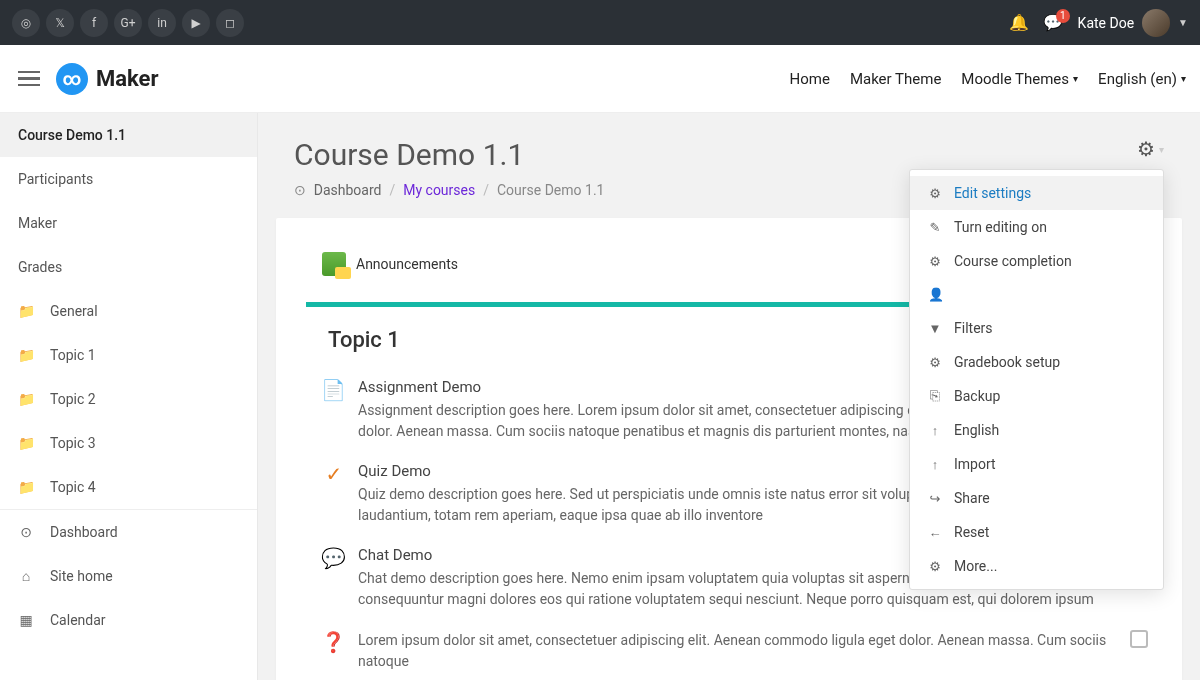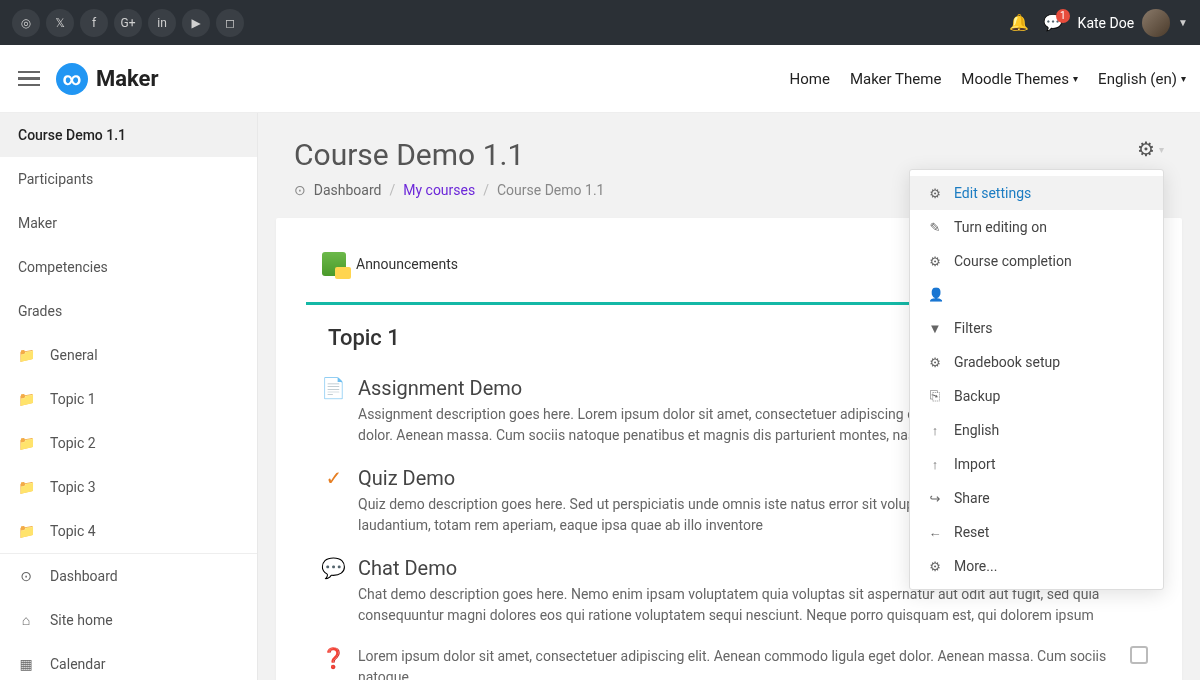--- a/index.html
+++ b/index.html
@@ -41,28 +41,28 @@
 .gear-dropdown { position:relative; }
 .gear-btn { cursor:pointer; color:#555; font-size:20px; display:flex; gap:4px; align-items:center; }
 
 .dropdown-menu { position:absolute; right:0; top:32px; background:#fff; border:1px solid #ddd; border-radius:3px; box-shadow:0 4px 20px rgba(0,0,0,0.12); min-width:255px; padding:6px 0; z-index:100; }
 .dropdown-item { padding:9px 18px; display:flex; align-items:center; gap:12px; cursor:pointer; color:#444; font-size:14px; }
 .dropdown-item:first-child { background:#f2f2f2; }
 .dropdown-item:first-child .dd-label { color:#1b7cc2; }
 .dd-icon { width:14px; text-align:center; color:#666; font-size:13px; }
 
 .content-card { background:#fff; margin: 10px 18px 20px; border-radius:2px; padding: 24px 30px; box-shadow: 0 1px 3px rgba(0,0,0,0.04); }
-.announce { display:flex; align-items:center; gap:10px; padding:10px 0 26px 16px; border-bottom:3px solid #14b8a6; margin-bottom:20px; }
+.announce { display:flex; align-items:center; gap:10px; padding:10px 0 26px 16px; border-bottom:5px solid #14b8a6; margin-bottom:20px; }
 .announce-icon { width:24px; height:24px; background:linear-gradient(#6cb94a,#4a9a2a); border-radius:3px; position:relative; }
 .announce-icon::after { content:''; position:absolute; width:16px; height:12px; background:#ffd54f; border-radius:2px; bottom:-3px; right:-5px; }
 .topic-title { font-size:22px; font-weight:500; color:#333; margin: 0 0 16px 22px; }
 .activity-item { display:flex; gap:12px; padding:10px 0 10px 16px; align-items:flex-start; }
 .activity-icon { width:24px; height:24px; flex-shrink:0; display:flex; align-items:center; justify-content:center; font-size:20px; }
 .activity-body { flex:1; }
-.activity-name { color:#444; font-size:20px; margin-bottom:4px; }
+.activity-name { color:#444; font-size:15px; margin-bottom:4px; }
 .activity-desc { color:#666; font-size:14px; line-height:1.5; max-width:760px; }
 .activity-check { width:18px; height:18px; border:2px solid #bbb; border-radius:3px; margin-left:auto; margin-right:4px; flex-shrink:0; }
 </style>
 </head>
 <body>
 
 <div class="topbar">
   <div class="social-icons">
     <div class="circ">◎</div>
     <div class="circ">𝕏</div>
@@ -102,21 +102,20 @@
       <div class="nav-link">English (en)<span style="font-size: 10px;">▾</span></div>
     </div>
 </div>
 
 <div class="layout">
   <div class="sidebar">
     <div id="side-course">
         <div class="side-item active">Course Demo 1.1</div>
         <div class="side-item">Participants</div>
         <div class="side-item">Maker</div>
-        <div class="side-item">Competencies</div>
         <div class="side-item">Grades</div>
       </div>
     <div id="side-topics">
         <div class="side-item">
           <span class="side-icon">📁</span>
           <span>General</span>
         </div>
         <div class="side-item">
           <span class="side-icon">📁</span>
           <span>Topic 1</span>

